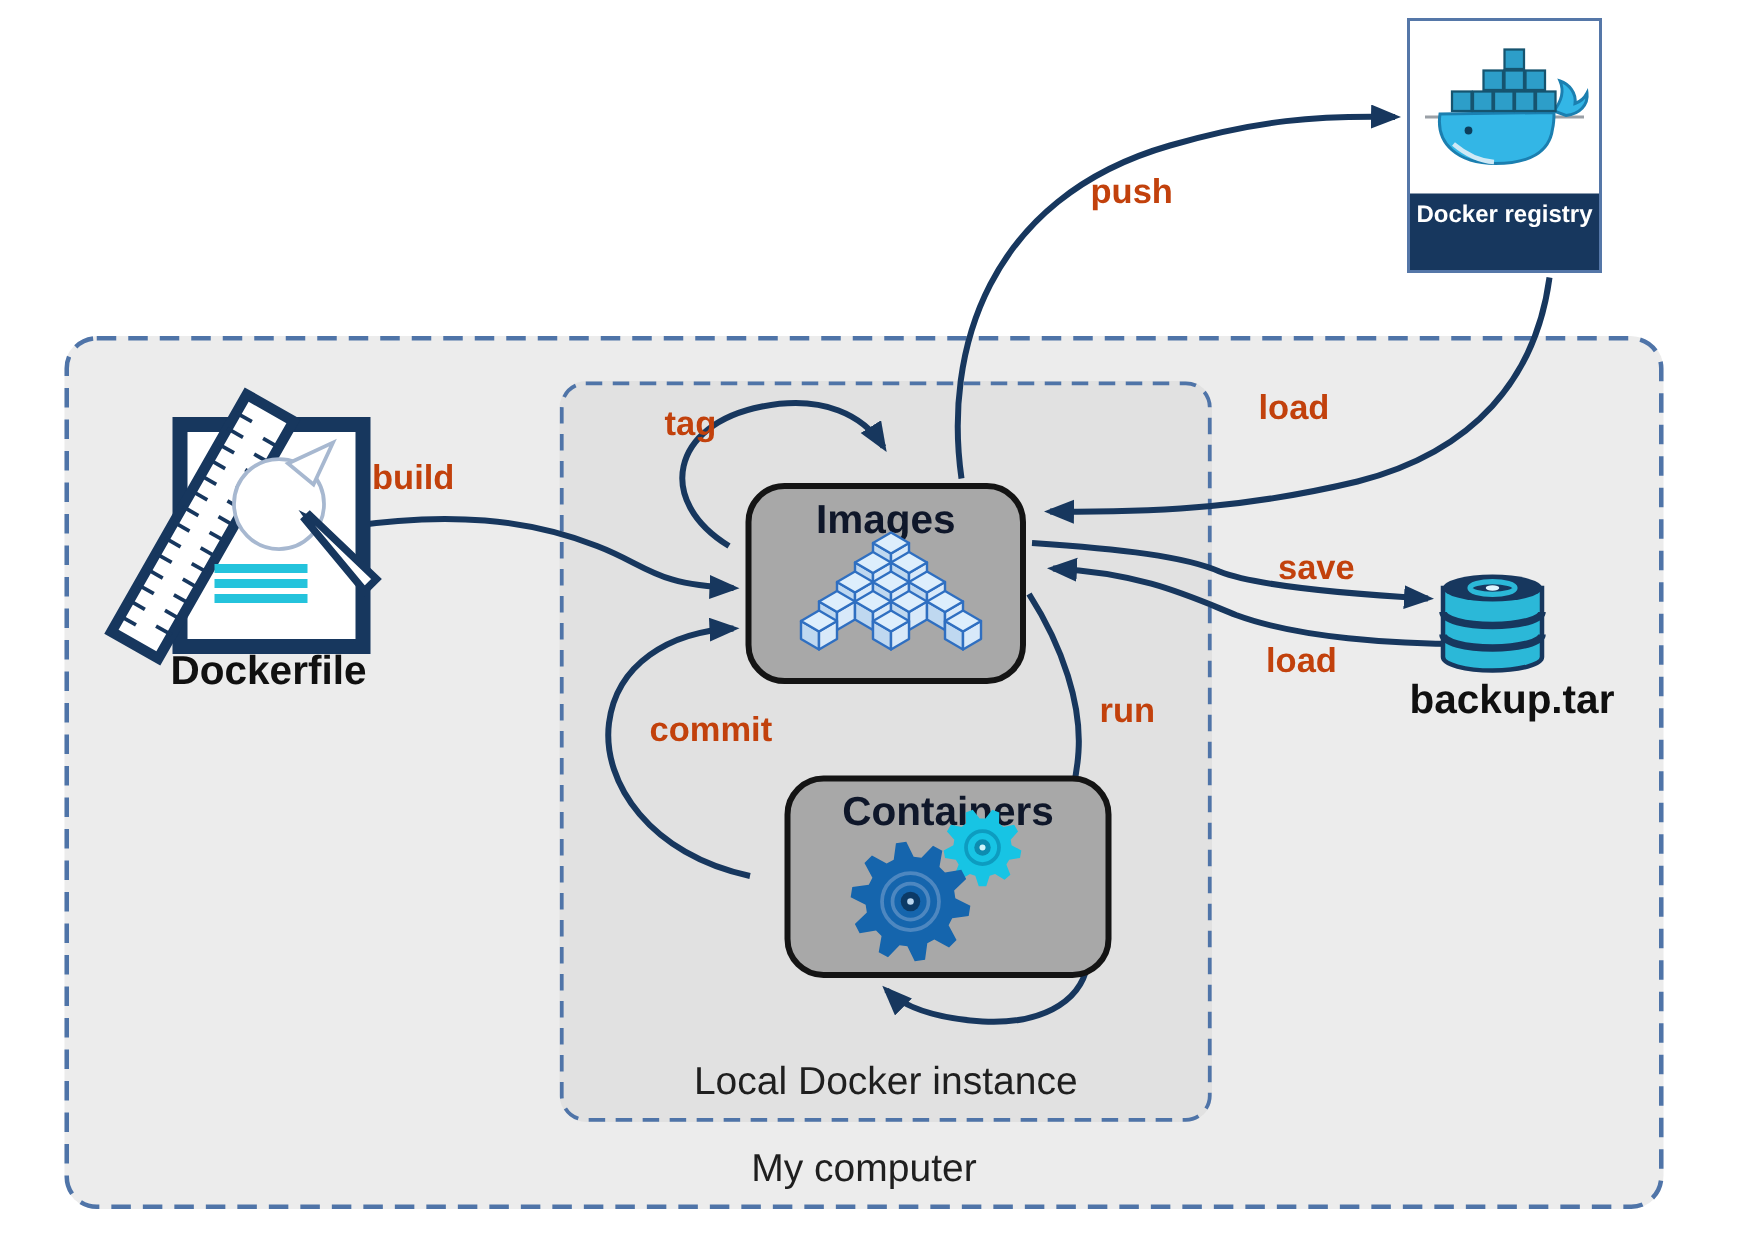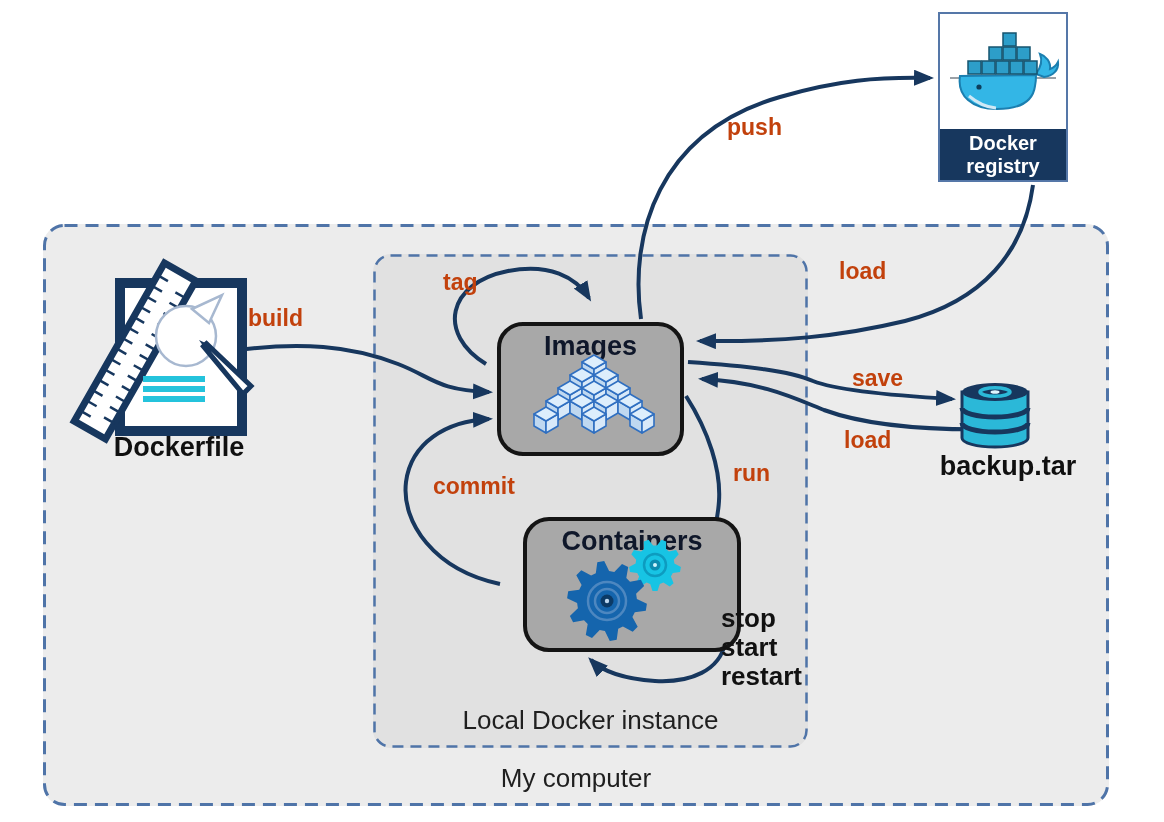--- a/index.html
+++ b/index.html
@@ -15,21 +15,21 @@
   .node{position:absolute;box-sizing:border-box;background:#a8a8a8;border:4px solid #141414;border-radius:26px;}
   #node-images{left:497px;top:322px;width:187px;height:134px;}
   #node-containers{left:523px;top:517px;width:218px;height:135px;}
   .node-label{display:block;text-align:center;margin-top:5px;font-size:27px;font-weight:700;color:#0f172a;}
   .node svg{position:absolute;left:0;top:0;}
   .albl{position:absolute;font-size:23px;font-weight:700;color:#c2410c;white-space:nowrap;}
   .icon-label{position:absolute;text-align:center;font-size:27px;font-weight:700;color:#101010;}
   #registry{position:absolute;left:938px;top:12px;width:130px;height:170px;box-sizing:border-box;
             background:#fff;border:2px solid #5577a8;}
   #registry-band{position:absolute;left:0;right:0;bottom:0;height:51px;background:#17375e;color:#fff;
-            font-size:20px;font-weight:700;text-align:center;line-height:23px;padding-top:3px;box-sizing:border-box;}
+            font-size:16px;font-weight:700;text-align:center;line-height:23px;padding-top:3px;box-sizing:border-box;}
   #stop-labels{position:absolute;left:721px;top:604px;font-size:26px;font-weight:700;color:#111;line-height:29px;}
 </style>
 </head>
 <body>
 
 <div id="canvas">
 
   <div id="outer-bg" class="bgbox">
     <div id="outer-label" class="zone-label">My computer</div>
   </div>
@@ -227,19 +227,14 @@
   <div class="icon-label" style="left:928px;top:451px;width:160px;">backup.tar</div>
 
   <div class="albl" style="left:248px;top:305px;">build</div>
   <div class="albl" style="left:443px;top:269px;">tag</div>
   <div class="albl" style="left:727px;top:114px;">push</div>
   <div class="albl" style="left:839px;top:258px;">load</div>
   <div class="albl" style="left:852px;top:365px;">save</div>
   <div class="albl" style="left:844px;top:427px;">load</div>
   <div class="albl" style="left:733px;top:460px;">run</div>
   <div class="albl" style="left:433px;top:473px;">commit</div>
-  <div id="stop-labels">
-    <div>stop</div>
-    <div>start</div>
-    <div>restart</div>
-  </div>
 
 </div>
 
 </body></html>

